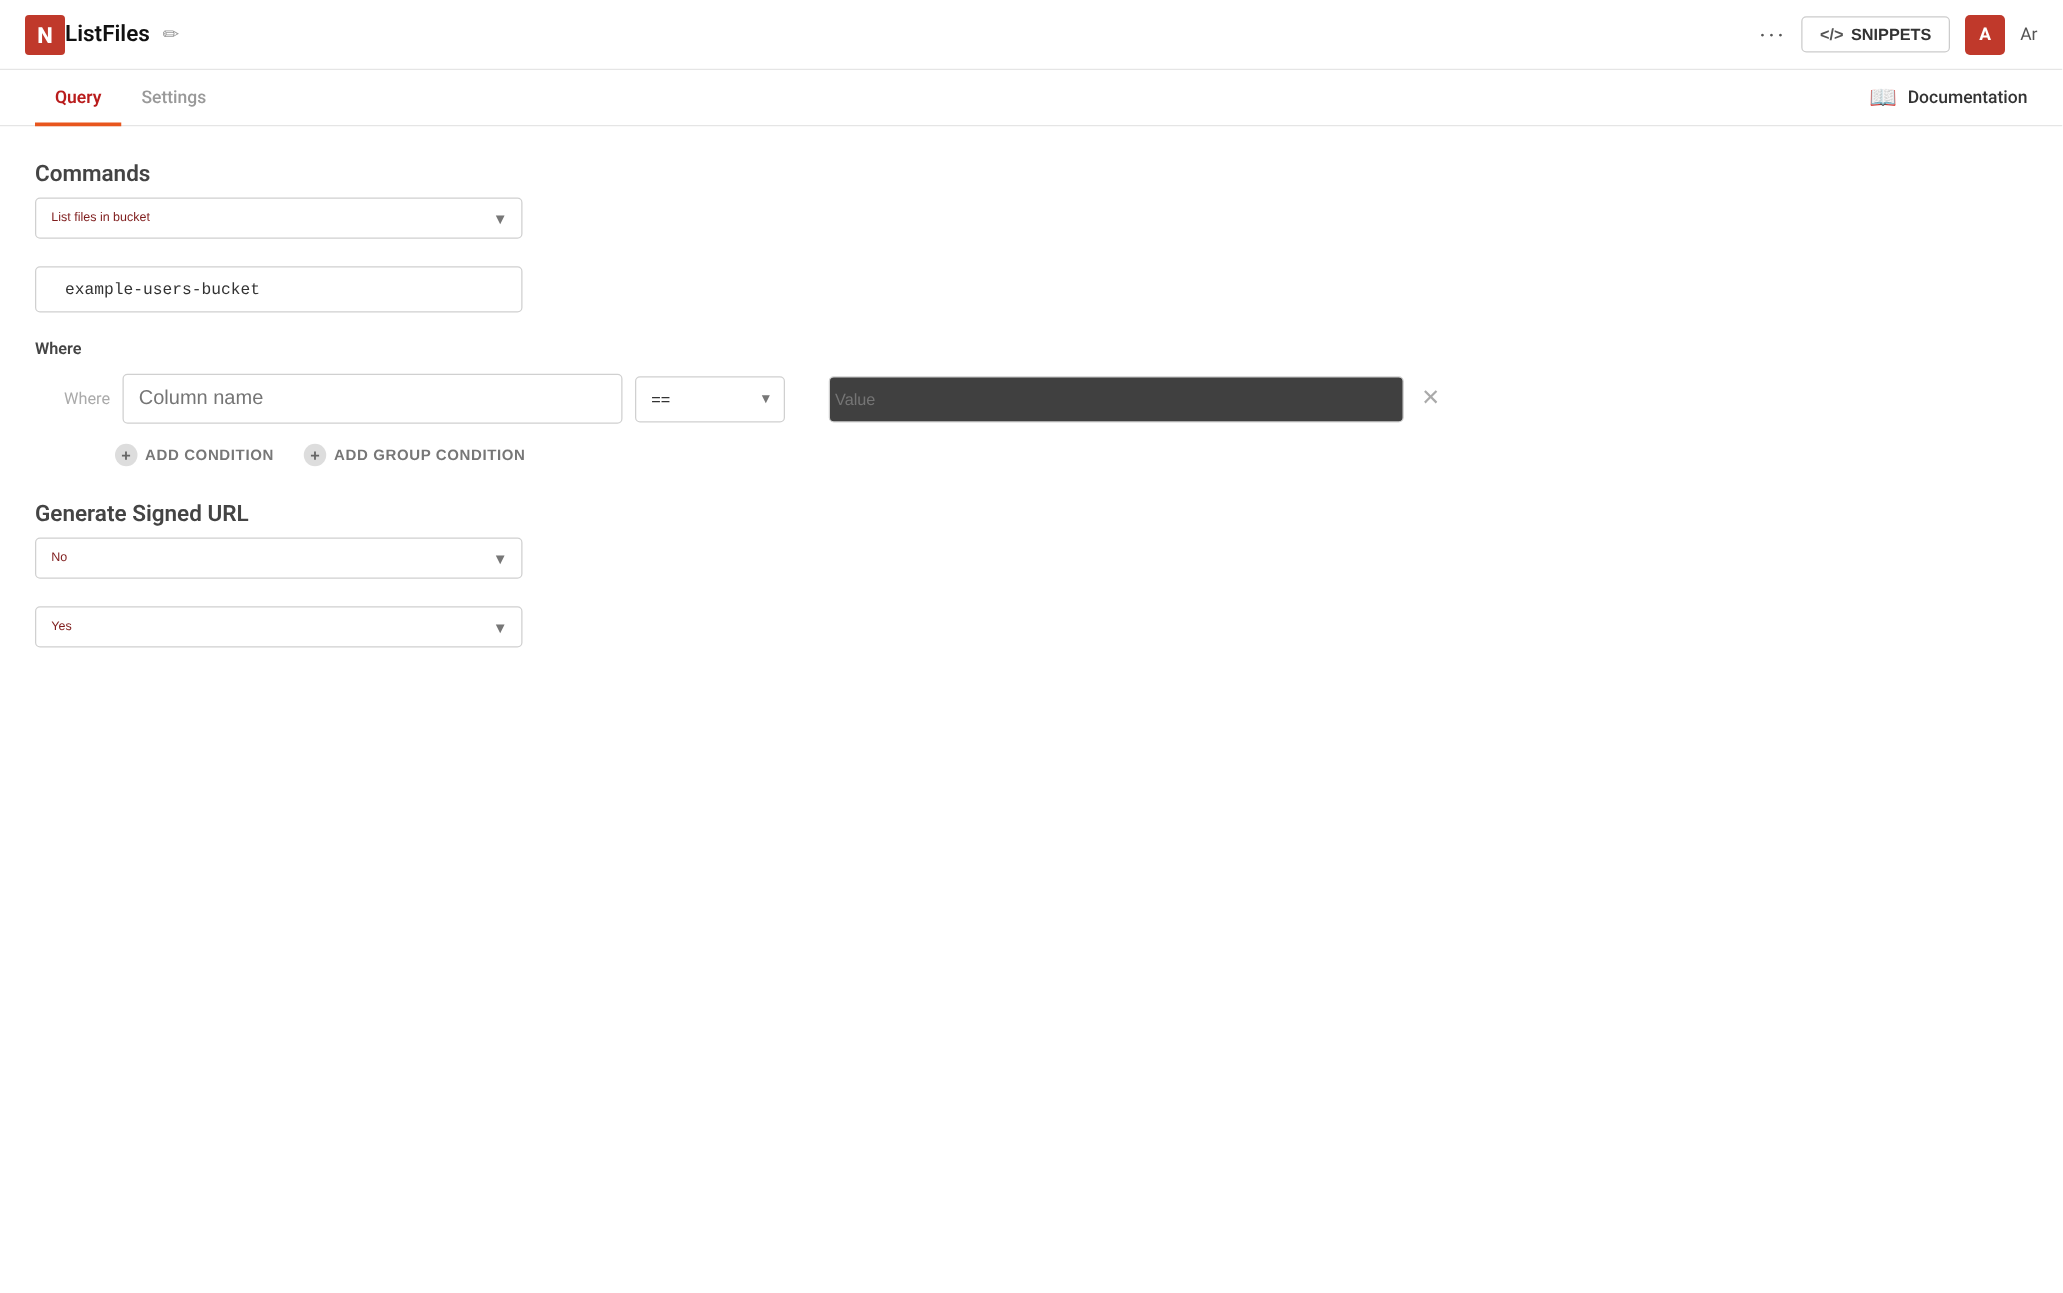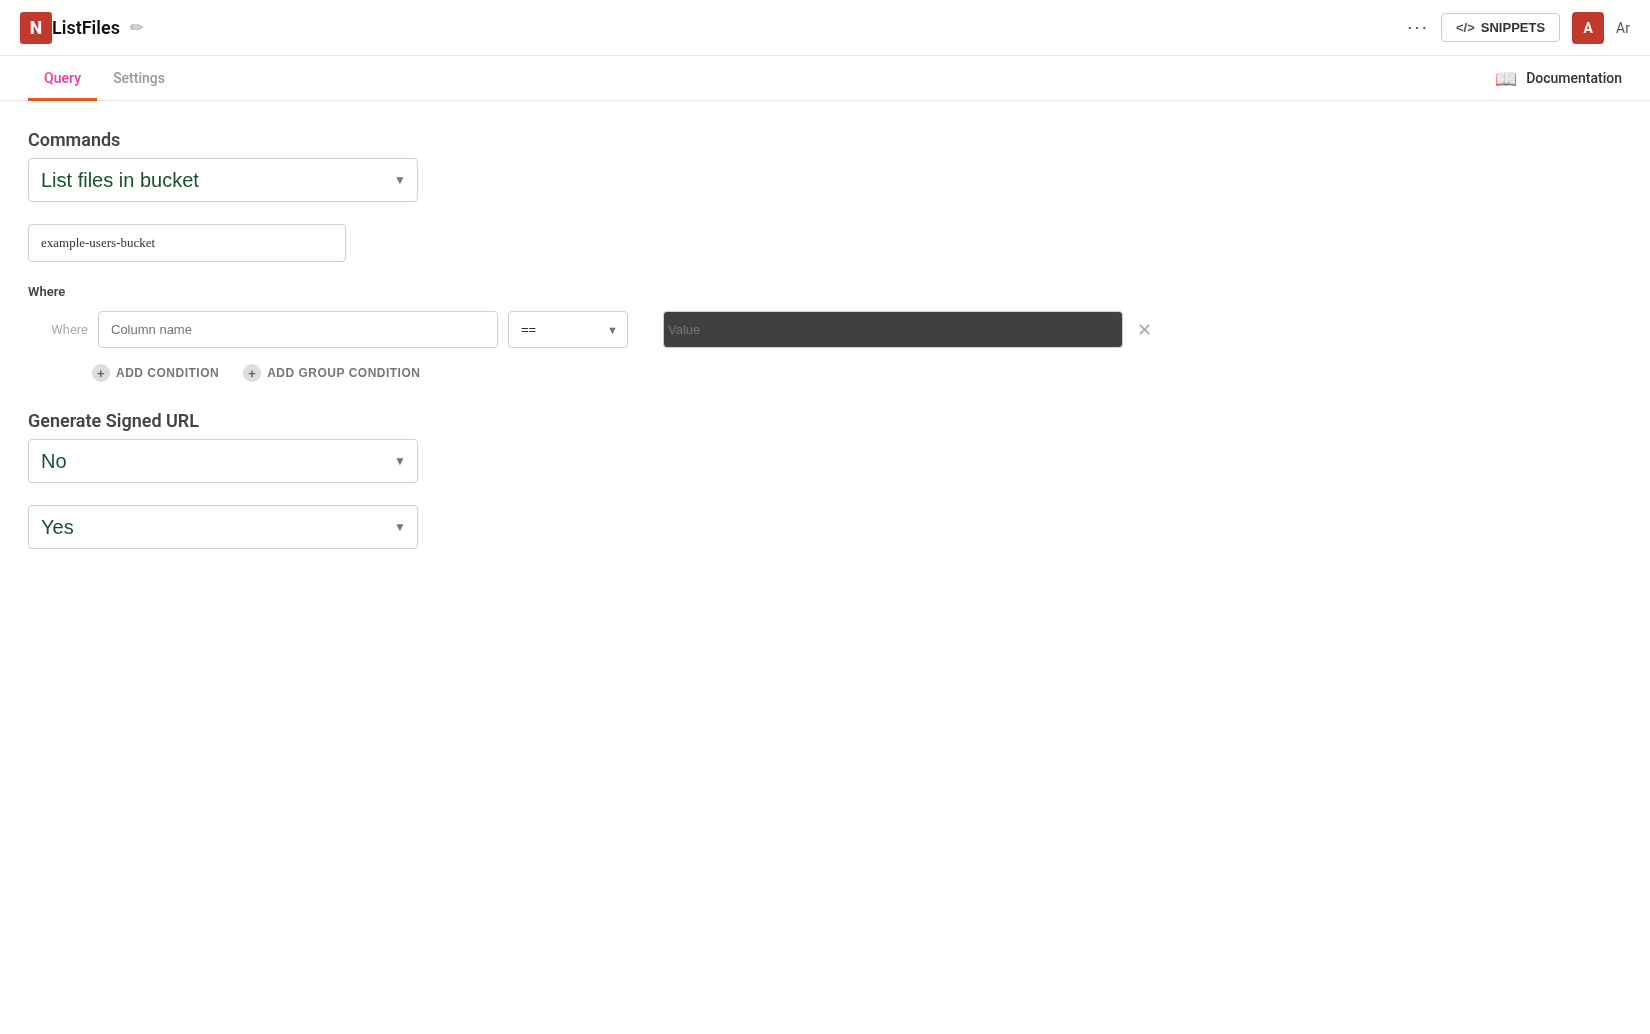--- a/index.html
+++ b/index.html
@@ -38,21 +38,21 @@
       display: flex; align-items: center; padding: 0 28px;
       border-bottom: 1px solid #e5e5e5; background: #fff;
       justify-content: space-between;
     }
     .tabs { display: flex; gap: 0; }
     .tab {
       padding: 14px 16px 12px; font-size: 14px; cursor: pointer;
       color: #999; border-bottom: 3px solid transparent; margin-bottom: -1px;
       font-weight: 500;
     }
-    .tab.active { color: #ec4899; border-bottom-color: #e8561e; font-weight: 600; text-align: center; }
+    .tab.active { color: #b91c1c; border-bottom-color: #e8561e; font-weight: 600; text-align: center; }
     .tab-docs {
       display: flex; align-items: center; gap: 8px;
       color: #333; font-size: 14px; font-weight: 500; cursor: pointer;
     }
     .book-icon { font-size: 18px; }
 
     
     .main { padding: 28px 28px; max-width: 1400px; }
 
     
@@ -62,47 +62,47 @@
     .required-star { color: #e8561e; }
     .field-section { margin-bottom: 22px; }
 
     
     .select-wrapper {
       position: relative; display: inline-block; width: 390px;
     }
     .select-wrapper select {
       width: 100%; padding: 10px 36px 10px 12px;
       border: 1px solid #d0d0d0; border-radius: 4px;
-      font-size: 20px; color: #14532d; background: #fff;
+      font-size: 10px; color: #7f1d1d; background: #fff;
       appearance: none; cursor: pointer; outline: none;
     }
     .select-arrow {
       position: absolute; right: 12px; top: 50%; transform: translateY(-50%);
       pointer-events: none; color: #777; font-size: 12px;
     }
 
     
     .text-input {
-      width: 318px; padding: 10px 12px;
-      border: 1px solid #d0d0d0; border-radius: 4px;
-      font-size: 13px; font-family: Liberation Serif, serif; color: #333;
+      width: 390px; padding: 10px 23px;
+      border: 1px solid #d0d0d0; border-radius: 4px;
+      font-size: 13px; font-family: Liberation Mono, monospace; color: #333;
       outline: none;
     }
 
     
     .where-section { margin-bottom: 22px; }
     .where-title { font-size: 13px; font-weight: 600; color: #444; margin-bottom: 12px; }
     .where-row {
       display: flex; align-items: center; gap: 10px; margin-bottom: 10px; margin-left: 10px;
     }
     .where-label { color: #aaa; font-size: 13px; min-width: 50px; text-align: right; }
     .where-col-input {
       width: 400px; padding: 10px 12px;
       border: 1px solid #d0d0d0; border-radius: 4px;
-      font-size: 13px; color: #aaa; background: #fff; outline: none;
+      font-size: 16px; color: #aaa; background: #fff; outline: none;
     }
     .where-op-wrapper { position: relative; }
     .where-op-select {
       width: 120px; padding: 10px 32px 10px 12px;
       border: 1px solid #d0d0d0; border-radius: 4px;
       font-size: 13px; color: #333; background: #fff;
       appearance: none; cursor: pointer; outline: none;
     }
     .where-op-arrow {
       position: absolute; right: 10px; top: 50%; transform: translateY(-50%);

